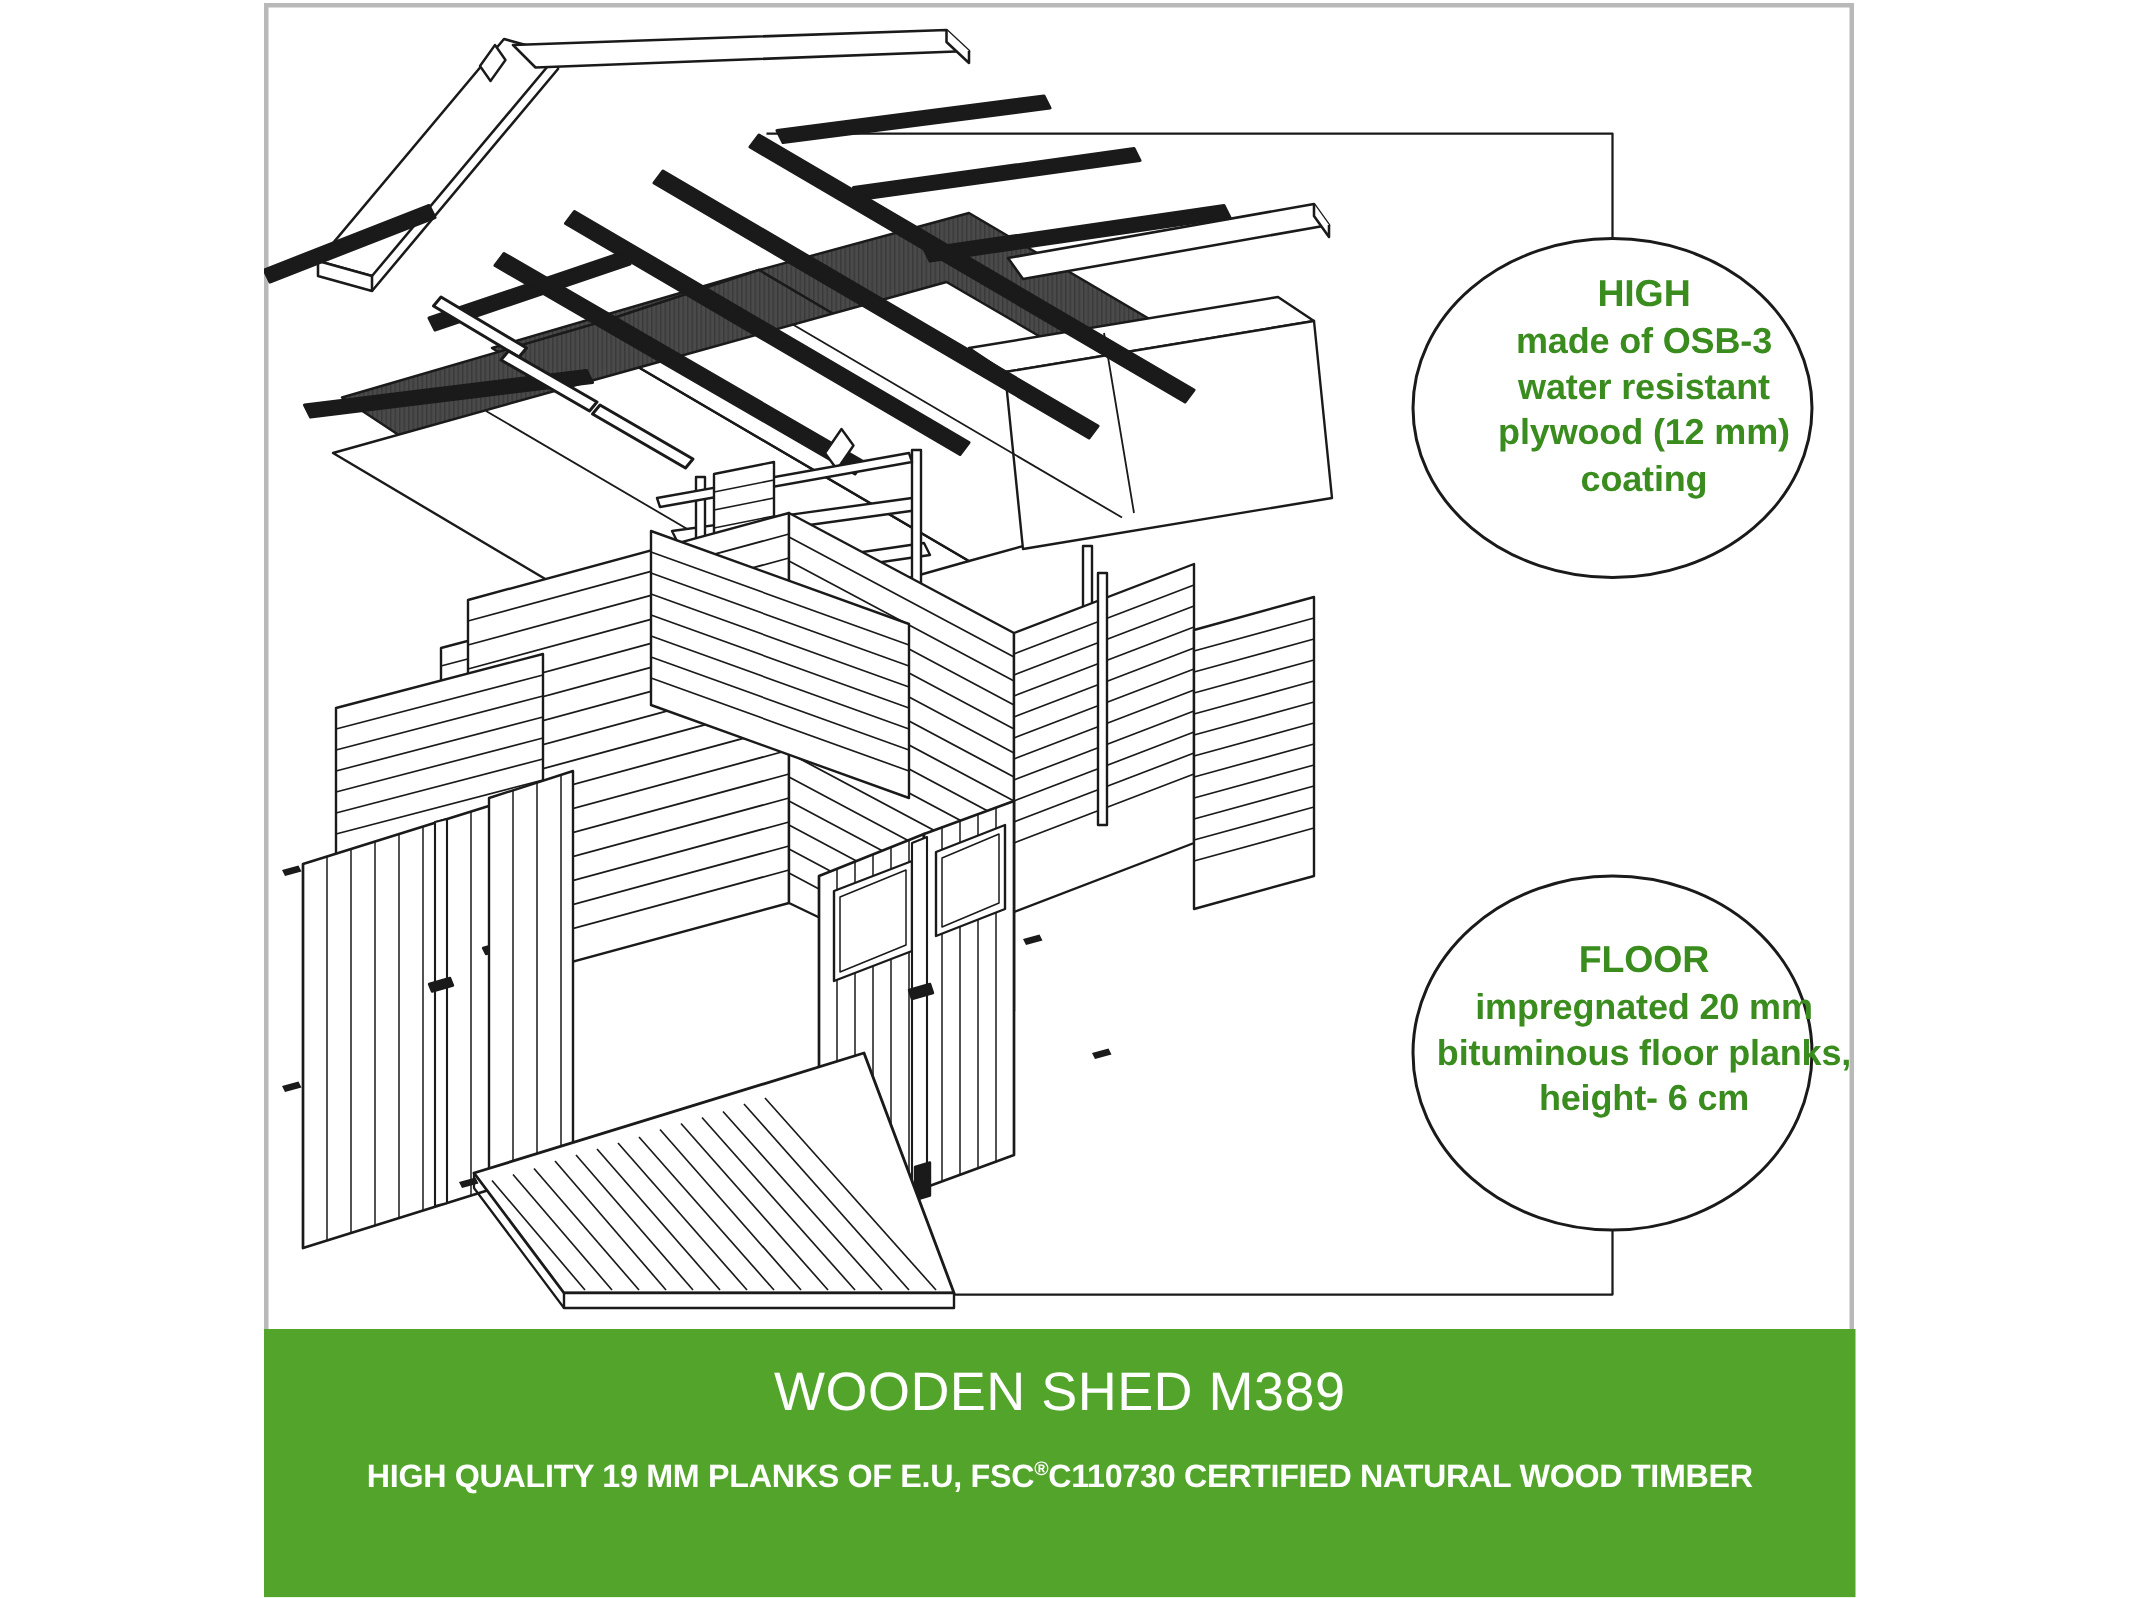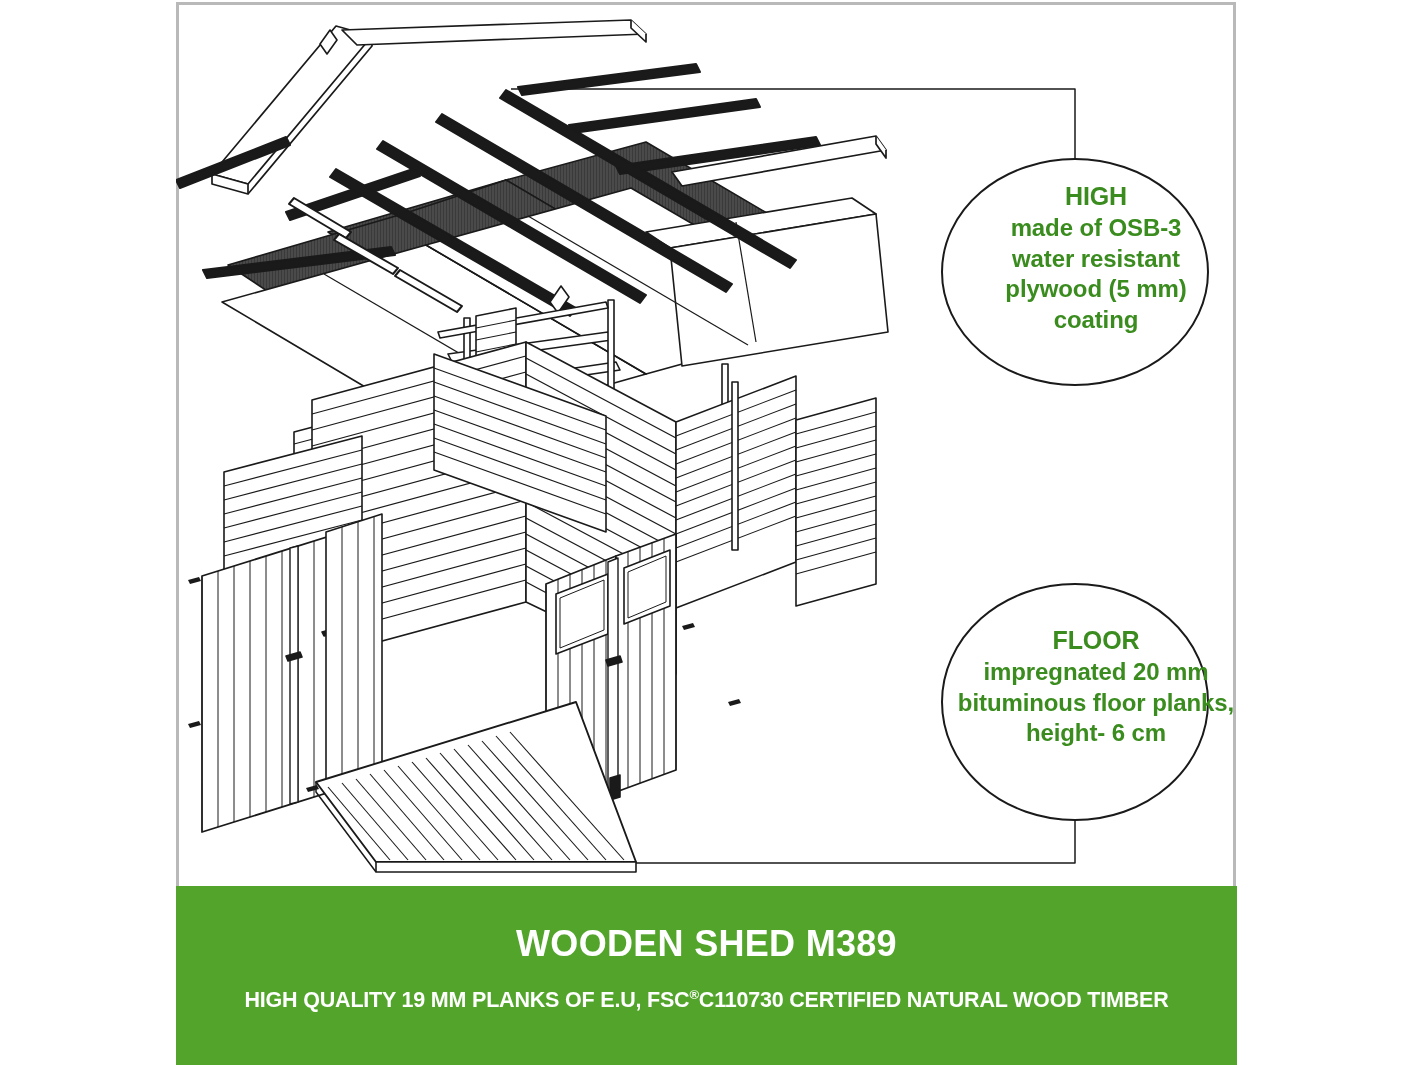--- a/index.html
+++ b/index.html
@@ -79,22 +79,22 @@
     width: 1061px;
     height: 179px;
     background: #52a52a;
     box-sizing: border-box;
     text-align: center;
     color: #ffffff;
   }
   #banner .product-title {
     display: block;
     font-size: 36px;
-    font-weight: bold;
-    padding-top: 37px;
+    font-weight: normal;
+    padding-top: 21px;
     letter-spacing: 0.3px;
   }
   #banner .product-subtitle {
     display: block;
     font-size: 21.5px;
     font-weight: bold;
     padding-top: 22px;
     letter-spacing: -0.2px;
     white-space: nowrap;
   }
@@ -441,21 +441,21 @@
 
         <path d="M556,380 L562,380 L562,548 L556,548 z" fill="#ffffff" stroke-width="1.6"></path>
 
       </g>
     </svg>
 
     <div class="callout" id="callout-roof">
       <span class="title">HIGH</span>
       <span class="line">made of OSB-3</span>
       <span class="line">water resistant</span>
-      <span class="line">plywood (5 mm)</span>
+      <span class="line">plywood (12 mm)</span>
       <span class="line">coating</span>
     </div>
 
     <div class="callout" id="callout-floor">
       <span class="title">FLOOR</span>
       <span class="line">impregnated 20 mm</span>
       <span class="line">bituminous floor planks,</span>
       <span class="line">height- 6 cm</span>
     </div>
   </div>

